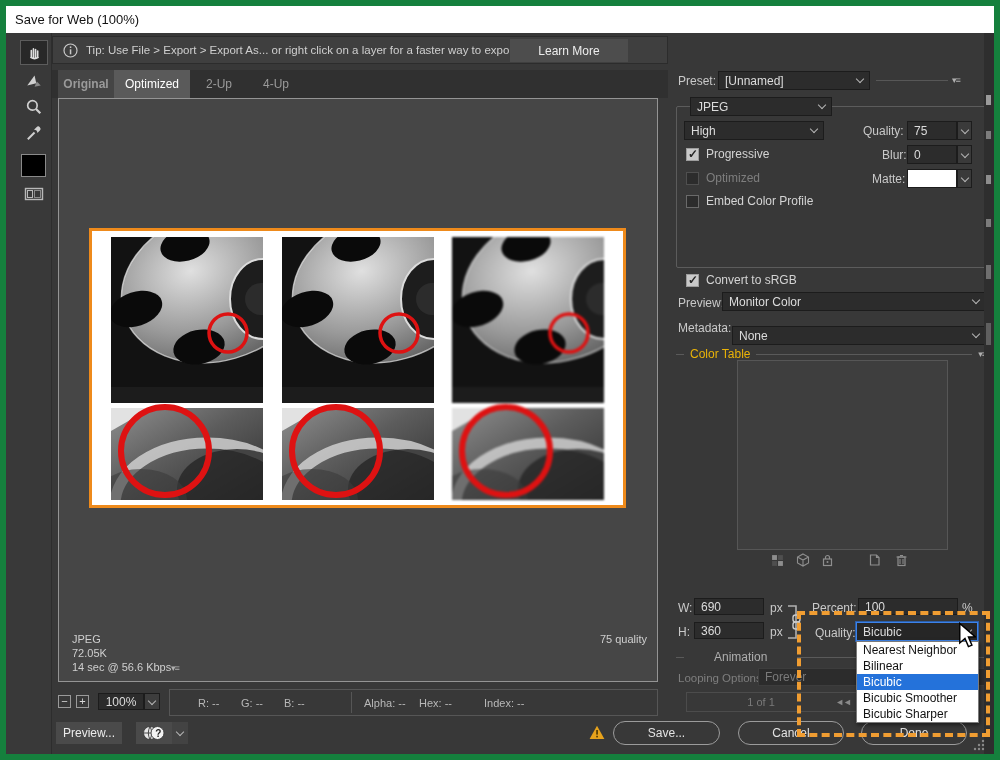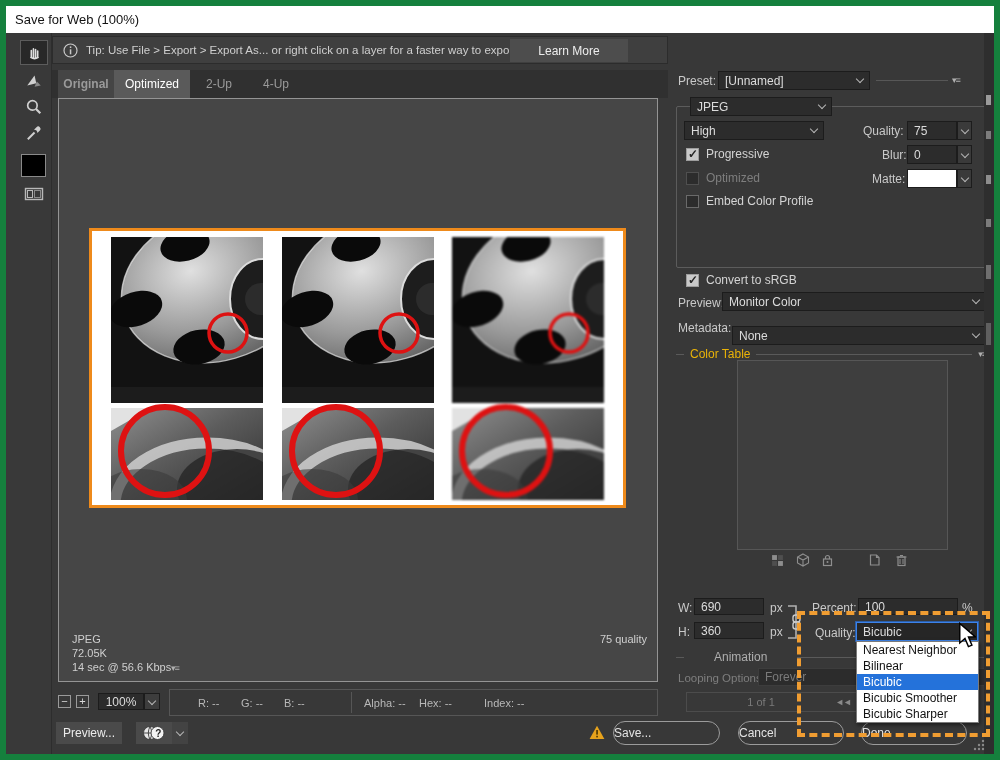--- a/index.html
+++ b/index.html
@@ -11,21 +11,21 @@
   .field { background:#2c2c2c; border:1px solid #1c1c1c; box-shadow:inset 0 0 0 1px #4a4a4a00; color:#dcdcdc; font-size:12px; display:flex; align-items:center; padding:0 6px; }
   .chev { width:6px; height:6px; border-right:1.6px solid #b5b5b5; border-bottom:1.6px solid #b5b5b5; transform:rotate(45deg); margin-left:auto; margin-top:-3px; flex:none; }
   .cb { width:13px; height:13px; border:1px solid #6a6a6a; background:#2c2c2c; flex:none; position:relative; }
   .cb.checked { background:#c9c9c9; border-color:#9d9d9d; }
   .cb.checked::after { content:"✓"; position:absolute; left:1px; top:-2px; color:#262626; font-size:12px; font-weight:bold; }
   .cb.dimmed { border-color:#4f4f4f; }
   .sechdr { display:flex; align-items:center; }
   .sechdr .ln { height:0; border-top:1px solid #5a5a5a; }
   .sechdr .label { font-size:12px; color:#eab308; margin:0 6px; }
   .micon { color:#b0b0b0; font-size:9px; letter-spacing:-1px; cursor:default; }
-  .pill { position:absolute; height:24px; border:1px solid #9b9b9b; border-radius:13px; background:transparent; color:#e3e3e3; font-size:12px; display:flex; align-items:center; }
+  .pill { position:absolute; height:24px; border:1px solid #9b9b9b; border-radius:13px; background:transparent; color:#e3e3e3; font-size:12px; display:flex; align-items:center; justify-content:center; }
   .tab { position:absolute; top:0; height:28px; display:flex; align-items:center; justify-content:center; font-size:12px; }
   .toolbtn { position:absolute; left:14px; width:28px; height:25px; display:flex; align-items:center; justify-content:center; }
   .toolbtn.sel { background:#282828; border:1px solid #5c5c5c; }
   .ddlist-item { height:16px; line-height:16px; padding-left:6px; font-size:12px; color:#111; background:#fff; }
   .ddlist-item.sel { background:#2472da; color:#fff; }
   svg { display:block; }
 </style>
 </head>
 <body>
 

